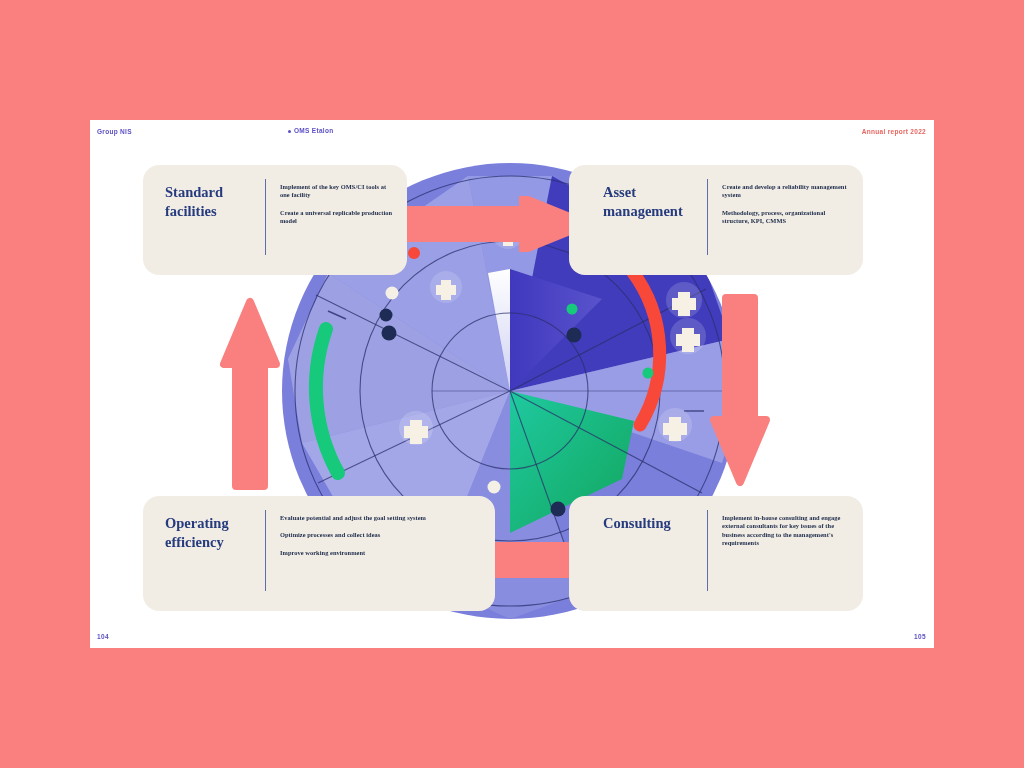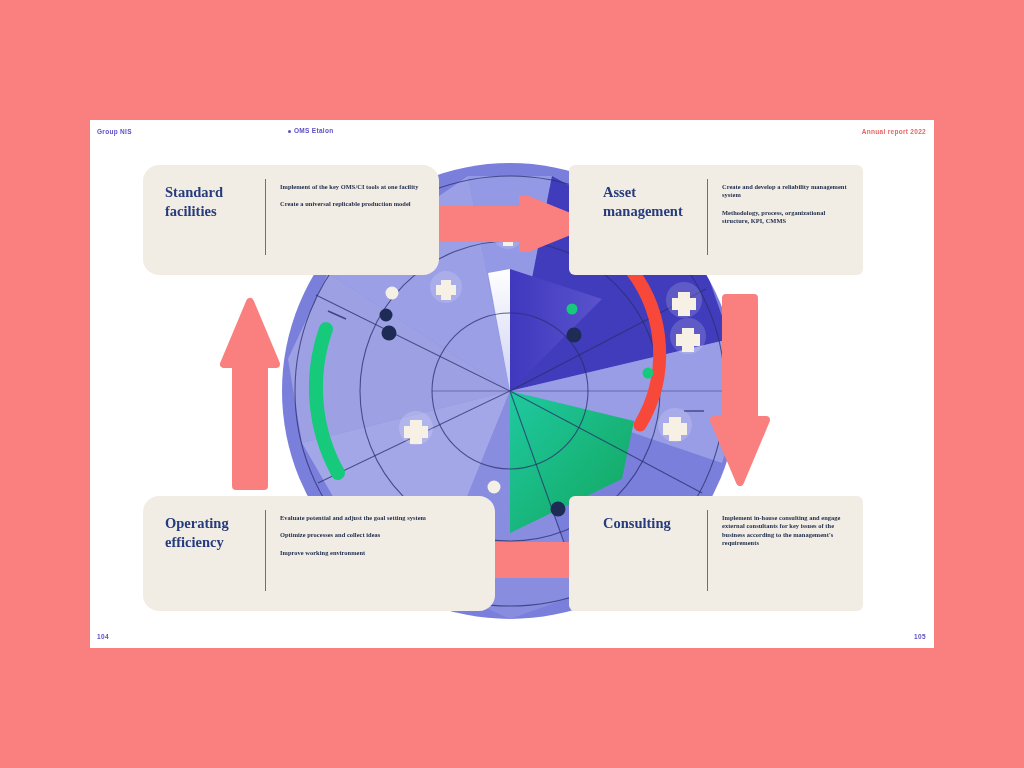--- a/index.html
+++ b/index.html
@@ -96,24 +96,24 @@
     font-size:6.4px;
     line-height:1.32;
     color:#1B2A4A;
     margin:0 0 9px 0;
     font-weight:bold;
     letter-spacing:.05px;
   }
   .bullet-line:last-child{margin-bottom:0;}
 
   
-  #card-standard   {left:53px;  top:45px;  width:296px;height:110px;}
-  #card-asset      {left:479px; top:45px;  width:294px;height:110px;border-radius:6px;}
+  #card-standard   {left:53px;  top:45px;  width:264px;height:110px;}
+  #card-asset      {left:479px; top:45px;  width:294px;height:110px;}
   #card-operating  {left:53px;  top:376px; width:352px;height:115px;}
-  #card-consulting {left:479px; top:376px; width:294px;height:115px;border-radius:6px;}
+  #card-consulting {left:479px; top:376px; width:294px;height:115px;}
   #card-asset .card-title,
   #card-consulting .card-title{padding-left:34px;width:138px;flex:0 0 138px;}
 </style>
 </head>
 <body>
 
 <div class="page">
 
   <div class="rh rh-left">Group NIS</div>
   <div class="rh rh-center"><span class="bullet"></span><span>OMS Etalon</span></div>

